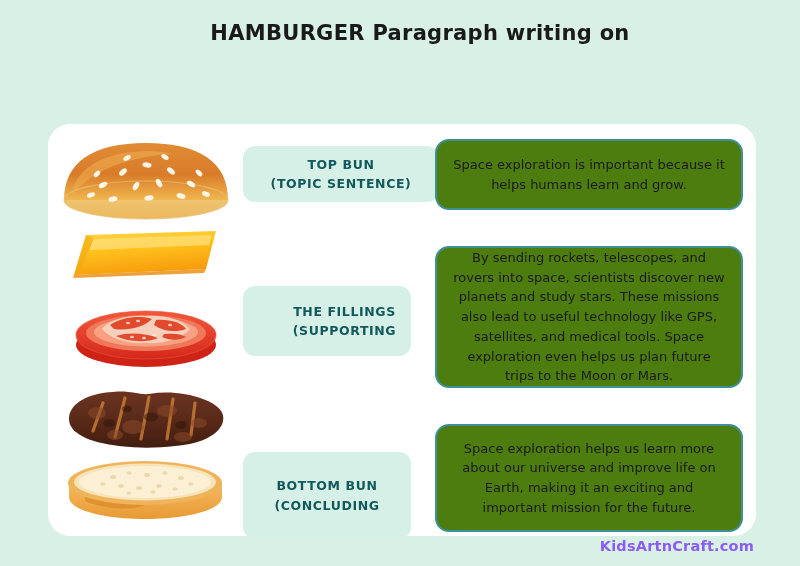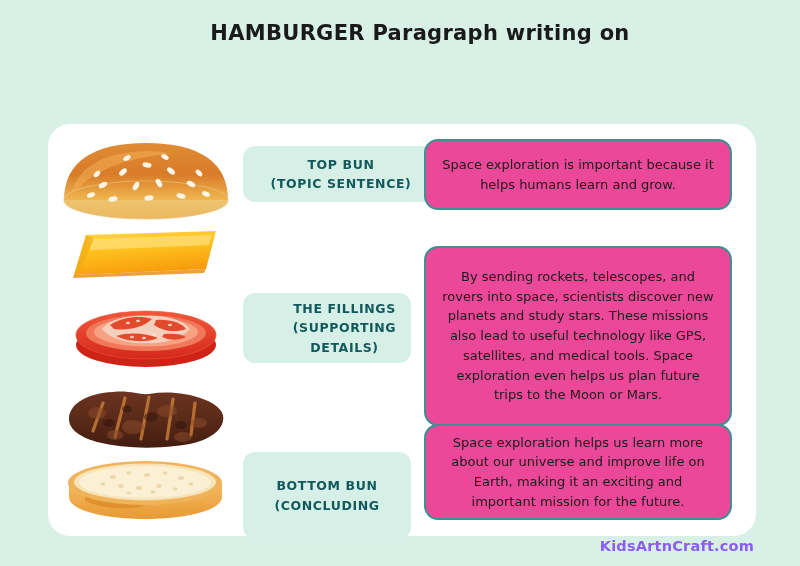--- a/index.html
+++ b/index.html
@@ -82,27 +82,28 @@
     font-size: 12.5px;
     letter-spacing: 0.6px;
     line-height: 1.55;
     color: #12595c;
     text-transform: uppercase;
   }
 
   
   .text-box {
     position: absolute;
-    background: #ec4899;
+    background: #4d7c0f;
     border: 2px solid #3d9093;
     border-radius: 14px;
     display: flex;
     align-items: center;
     justify-content: center;
     padding: 10px 14px;
+    margin-left: 11px;
   }
   .body-text {
     font-family: "DejaVu Sans", sans-serif;
     font-size: 13px;
     line-height: 1.52;
     color: #1b1b1b;
     text-align: center;
   }
 
   
@@ -279,40 +280,39 @@
   </svg>
 </div>
 
 <div class="label-pill" style="left:243px;top:146px;width:196px;height:56px;">
   <div class="label-text">
     <div>TOP BUN</div>
     <div>(TOPIC SENTENCE)</div>
   </div>
 </div>
 
-<div class="label-pill" style="left:243px;top:293px;width:168px;height:70px;padding-left:35px;">
+<div class="label-pill" style="left:243px;top:286px;width:168px;height:70px;padding-left:35px;">
   <div class="label-text">
     <div>THE FILLINGS</div>
     <div>(SUPPORTING</div>
-    <div>DETAILS)</div>
   </div>
 </div>
 
 <div class="label-pill" style="left:243px;top:452px;width:168px;height:87px;">
   <div class="label-text">
     <div>BOTTOM BUN</div>
     <div>(CONCLUDING</div>
   </div>
 </div>
 
 <div class="text-box" style="left:424px;top:139px;width:308px;height:71px;">
   <div class="body-text">Space exploration is important because it helps humans learn and grow.</div>
 </div>
 
-<div class="text-box" style="left:424px;top:246px;width:308px;height:180px;">
+<div class="text-box" style="left:424px;top:246px;width:308px;height:142px;">
   <div class="body-text">By sending rockets, telescopes, and rovers into space, scientists discover new planets and study stars. These missions also lead to useful technology like GPS, satellites, and medical tools. Space exploration even helps us plan future trips to the Moon or Mars.</div>
 </div>
 
-<div class="text-box" style="left:424px;top:424px;width:308px;height:96px;">
+<div class="text-box" style="left:424px;top:424px;width:308px;height:108px;">
   <div class="body-text">Space exploration helps us learn more about our universe and improve life on Earth, making it an exciting and important mission for the future.</div>
 </div>
 
 <div class="watermark">KidsArtnCraft.com</div>
 
 </body></html>

